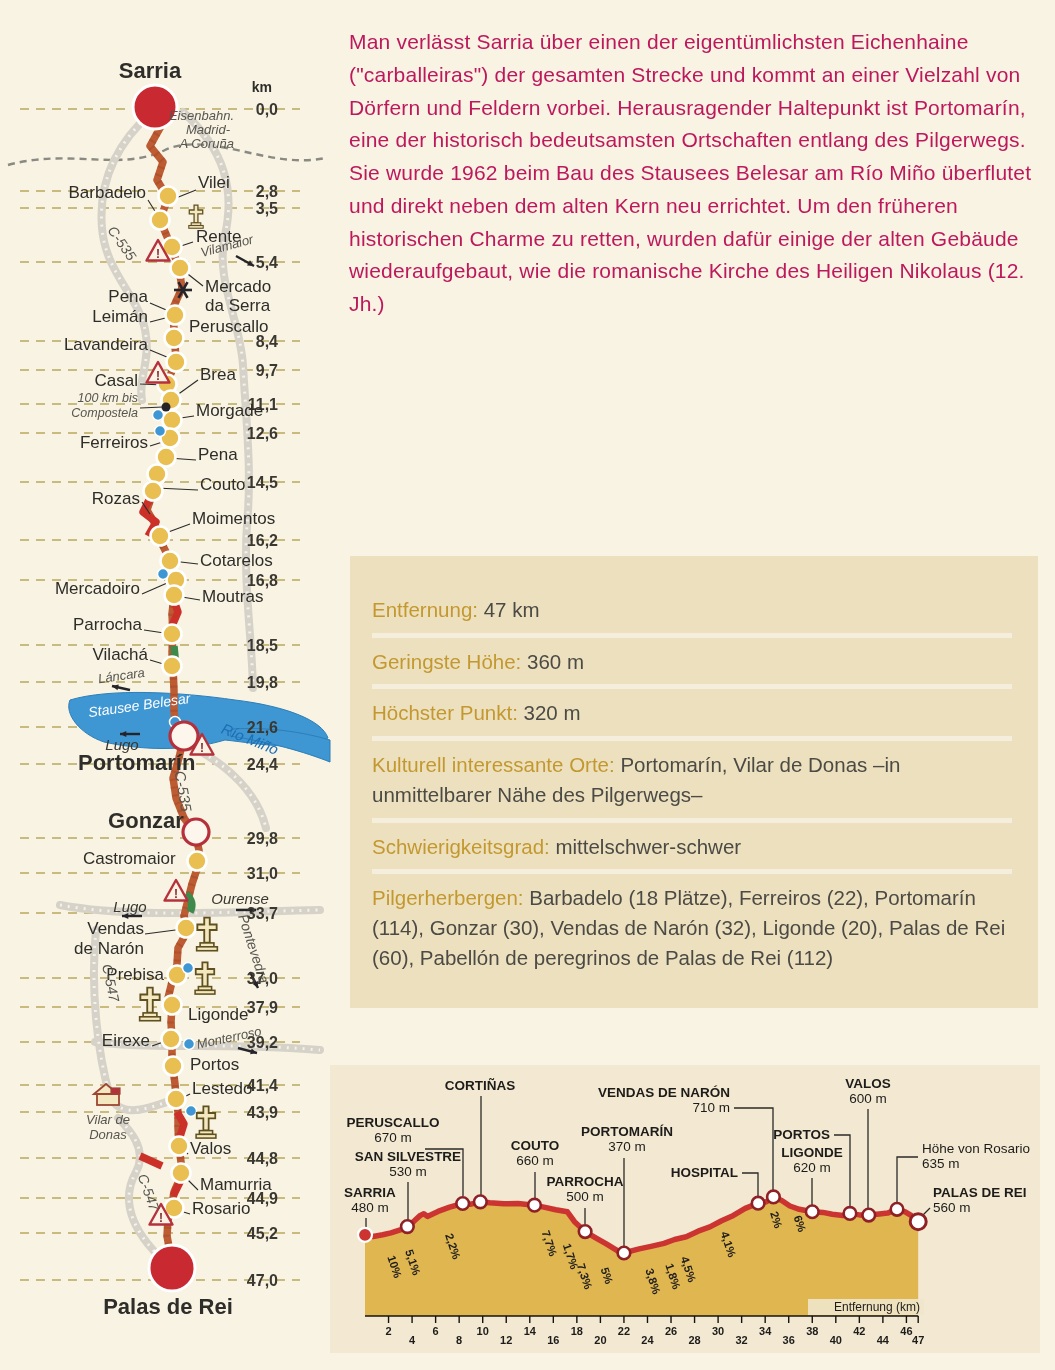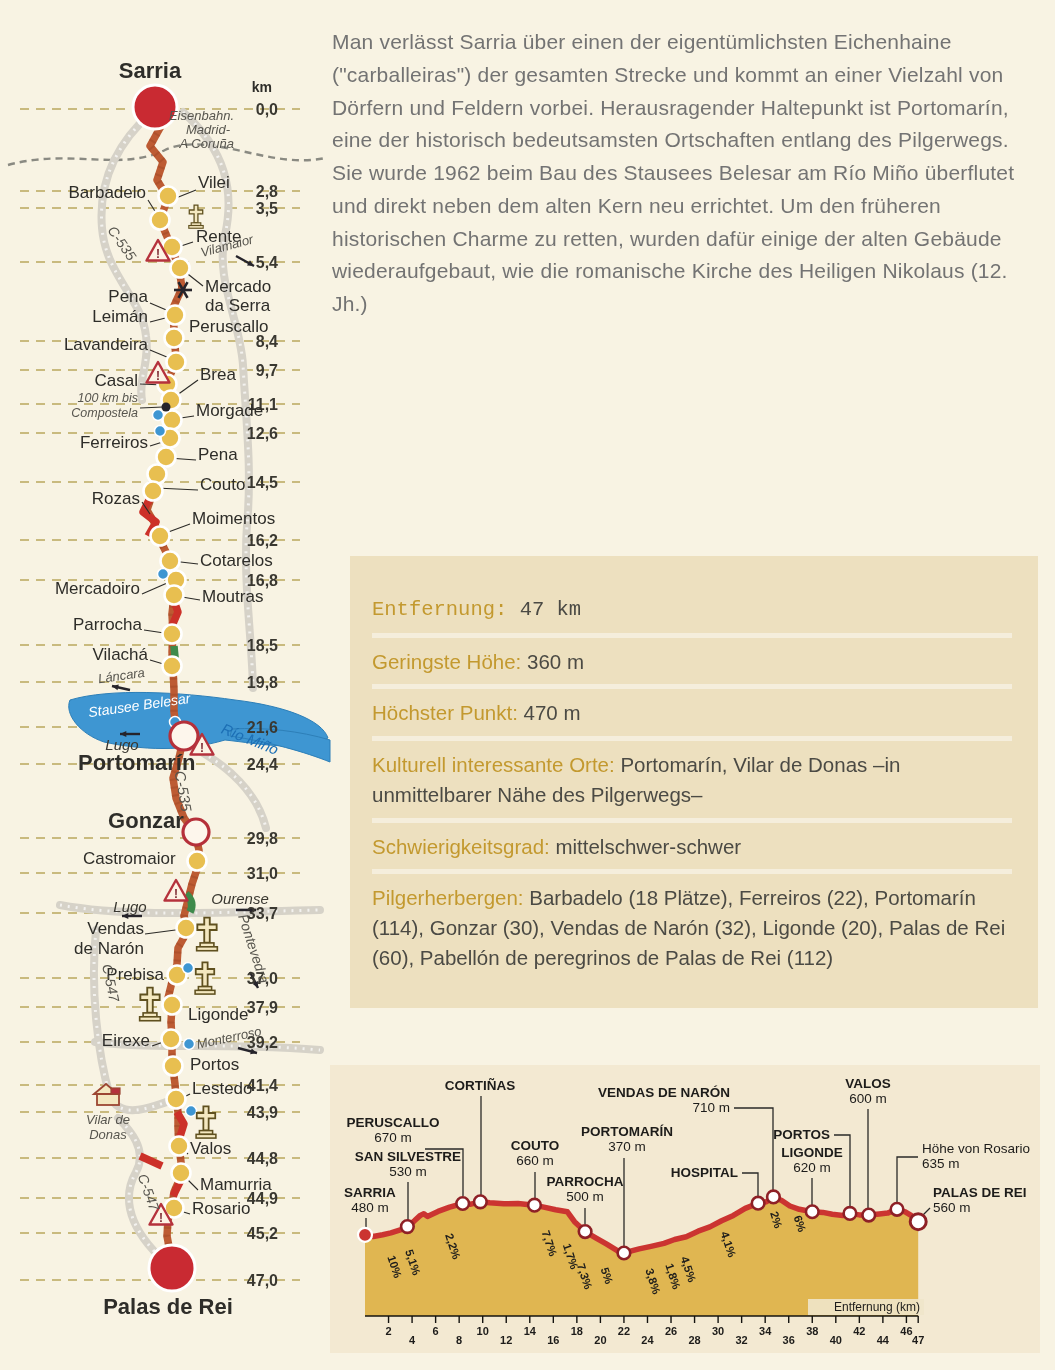--- a/index.html
+++ b/index.html
@@ -1,24 +1,24 @@
 <!DOCTYPE html>
 <html><head>
 <meta charset="utf-8">
 <style>
   html,body{margin:0;padding:0;background:#e8e4d8;}
   .page{position:relative;width:1055px;height:1370px;background:#f8f3e3;overflow:hidden;
         font-family:"Liberation Sans",sans-serif;color:#4d4b45;}
   #map{position:absolute;left:0;top:0;}
   .article{position:absolute;left:332px;top:26px;width:708px;}
-  .article p{margin:0 0 20px 0;font-size:21px;line-height:1.56;letter-spacing:.2px;color:#737373;}
+  .article p{margin:0 0 20px 17px;font-size:21px;line-height:1.56;letter-spacing:.2px;color:#be185d;}
   .infobox{position:absolute;left:350px;top:556px;width:688px;height:452px;
            background:#ede0bf;box-sizing:border-box;padding:30px 26px 20px 22px;}
   .info-row{font-size:20.5px;line-height:1.45;padding:9px 0 8px 0;border-top:5px solid rgba(255,255,255,.45);}
-  .info-row:first-child{border-top:none;font-family:Liberation Mono, monospace;}
+  .info-row:first-child{border-top:none;}
   .info-label{color:#c3992f;font-weight:400;}
   .info-value{color:#4b4a44;}
   #chart{position:absolute;left:330px;top:1065px;}
 </style>
 </head>
 <body>
 
 <div class="page">
   <svg id="map" width="335" height="1370" viewBox="0 0 335 1370">
       <line x1="20" y1="109" x2="300" y2="109" stroke="#c9ba7e" stroke-width="2.2" stroke-dasharray="9 7"></line>
@@ -311,21 +311,21 @@
       <text x="144" y="1194" text-anchor="middle" font-size="14" font-weight="400" fill="#57554e" font-family="Liberation Sans, sans-serif" font-style="italic" transform="rotate(70 144 1194)">C-547</text>
       <text x="192" y="1214" text-anchor="start" font-size="17" font-weight="400" fill="#2e2d29" font-family="Liberation Sans, sans-serif">Rosario</text>
       <text x="168" y="1314" text-anchor="middle" font-size="22" font-weight="700" fill="#2e2d29" font-family="Liberation Sans, sans-serif">Palas de Rei</text>
     </svg>
   <div class="article">
     <p>Man verlässt Sarria über einen der eigentümlichsten Eichenhaine ("carballeiras") der gesamten Strecke und kommt an einer Vielzahl von Dörfern und Feldern vorbei. Herausragender Haltepunkt ist Portomarín, eine der historisch bedeutsamsten Ortschaften entlang des Pilgerwegs. Sie wurde 1962 beim Bau des Stausees Belesar am Río Miño überflutet und direkt neben dem alten Kern neu errichtet. Um den früheren historischen Charme zu retten, wurden dafür einige der alten Gebäude wiederaufgebaut, wie die romanische Kirche des Heiligen Nikolaus (12. Jh.)</p>
   </div>
   <div class="infobox" id="infobox">
       <div class="info-row"><span class="info-label">Entfernung:</span><span class="info-value"> 47 km</span></div>
       <div class="info-row"><span class="info-label">Geringste Höhe:</span><span class="info-value"> 360 m</span></div>
-      <div class="info-row"><span class="info-label">Höchster Punkt:</span><span class="info-value"> 470 m</span></div>
+      <div class="info-row"><span class="info-label">Höchster Punkt:</span><span class="info-value"> 320 m</span></div>
       <div class="info-row"><span class="info-label">Kulturell interessante Orte:</span><span class="info-value"> Portomarín, Vilar de Donas –in unmittelbarer Nähe des Pilgerwegs–</span></div>
       <div class="info-row"><span class="info-label">Schwierigkeitsgrad:</span><span class="info-value"> mittelschwer-schwer</span></div>
       <div class="info-row"><span class="info-label">Pilgerherbergen:</span><span class="info-value"> Barbadelo (18 Plätze), Ferreiros (22), Portomarín (114), Gonzar (30), Vendas de Narón (32), Ligonde (20), Palas de Rei (60), Pabellón de peregrinos de Palas de Rei (112)</span></div>
     </div>
   <svg id="chart" width="710" height="290" viewBox="0 0 710 290">
       <rect x="0" y="0" width="710" height="288" fill="#f3e9d2"></rect>
       <path d="M35.0,169.8 L43.2,171.5 L52.7,169.8 L60.9,167.9 L70.3,164.9 L77.4,161.6 L84.4,155.8 L90.3,150.4 L93.8,148.7 L97.4,151.4 L108.0,146.4 L119.7,142.1 L132.7,138.5 L140.9,139.2 L150.3,136.8 L159.8,137.8 L173.9,138.8 L188.0,138.5 L204.5,140.2 L213.9,142.1 L225.7,144.8 L237.4,146.8 L244.5,156.7 L255.1,166.6 L265.7,172.8 L276.3,178.9 L285.7,184.7 L292.8,189.3 L298.6,186.7 L309.2,183.9 L321.0,181.4 L334.0,178.4 L344.6,174.5 L356.3,171.8 L368.1,166.2 L379.9,161.9 L391.6,155.8 L403.4,150.4 L415.2,143.4 L428.1,138.2 L436.4,136.8 L443.4,131.9 L451.7,135.5 L459.9,141.0 L469.3,144.3 L482.3,146.8 L492.9,147.4 L502.3,149.2 L512.9,150.5 L519.9,148.4 L529.3,149.9 L538.8,150.1 L549.3,148.9 L557.6,148.1 L567.0,144.3 L575.2,146.8 L581.1,150.4 L588.2,156.7 L588.2,251 L35,251 Z" fill="#e0b651" stroke="none"></path>
       <path d="M35.0,169.8 L43.2,171.5 L52.7,169.8 L60.9,167.9 L70.3,164.9 L77.4,161.6 L84.4,155.8 L90.3,150.4 L93.8,148.7 L97.4,151.4 L108.0,146.4 L119.7,142.1 L132.7,138.5 L140.9,139.2 L150.3,136.8 L159.8,137.8 L173.9,138.8 L188.0,138.5 L204.5,140.2 L213.9,142.1 L225.7,144.8 L237.4,146.8 L244.5,156.7 L255.1,166.6 L265.7,172.8 L276.3,178.9 L285.7,184.7 L292.8,189.3 L298.6,186.7 L309.2,183.9 L321.0,181.4 L334.0,178.4 L344.6,174.5 L356.3,171.8 L368.1,166.2 L379.9,161.9 L391.6,155.8 L403.4,150.4 L415.2,143.4 L428.1,138.2 L436.4,136.8 L443.4,131.9 L451.7,135.5 L459.9,141.0 L469.3,144.3 L482.3,146.8 L492.9,147.4 L502.3,149.2 L512.9,150.5 L519.9,148.4 L529.3,149.9 L538.8,150.1 L549.3,148.9 L557.6,148.1 L567.0,144.3 L575.2,146.8 L581.1,150.4 L588.2,156.7" fill="none" stroke="#cb3431" stroke-width="5.5" stroke-linejoin="round" stroke-linecap="round"></path>
       <text x="57.363" y="191.96" font-size="11.5" font-weight="600" fill="#1e1d1b" font-family="Liberation Sans, sans-serif" transform="rotate(72 57.363 191.96)">10%</text>
       <text x="75.018" y="186.02" font-size="11.5" font-weight="600" fill="#1e1d1b" font-family="Liberation Sans, sans-serif" transform="rotate(72 75.018 186.02)">5,1%</text>

